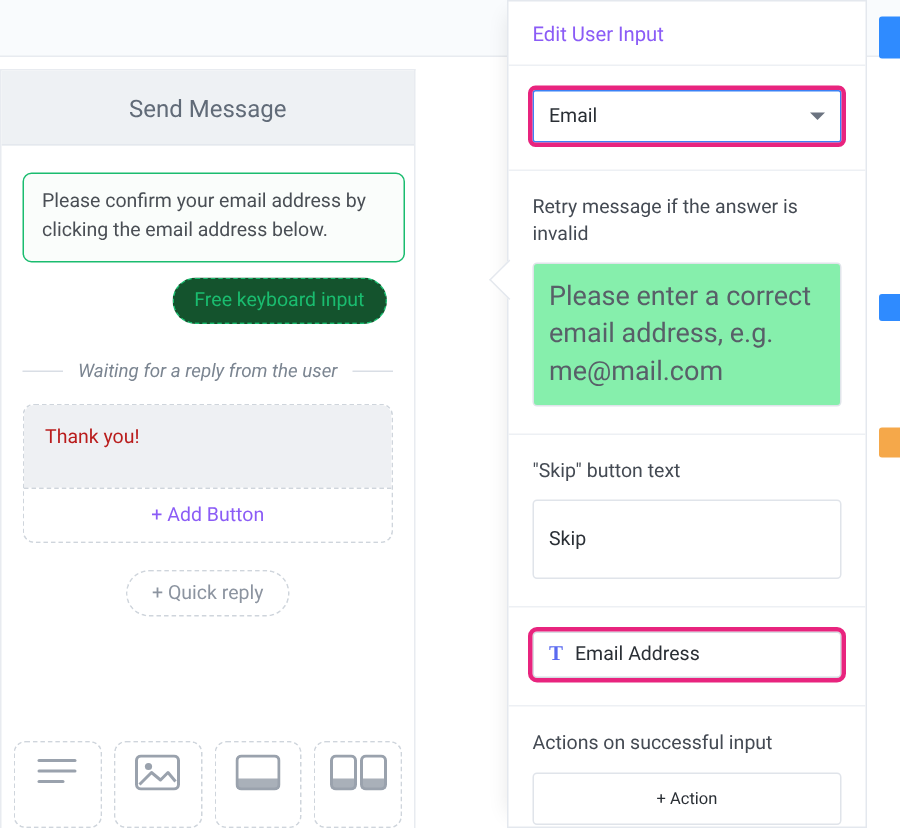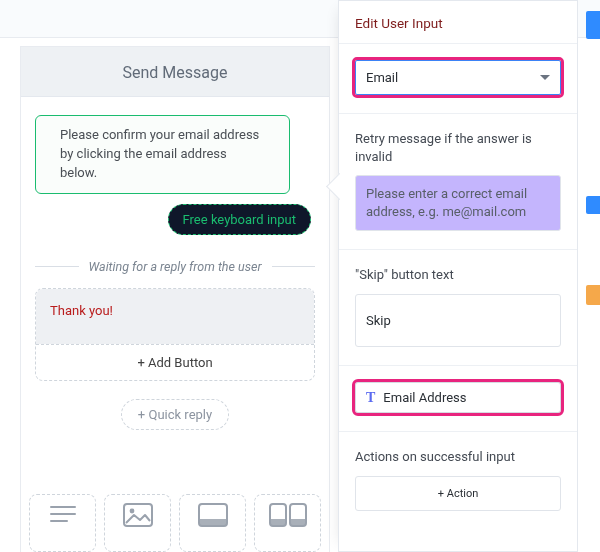--- a/index.html
+++ b/index.html
@@ -18,63 +18,63 @@
     top: 0; left: 0; right: 0; bottom: 0;
     background: #ffffff;
   }
   .topbar {
     height: 38px;
     background: #f9fbfd;
     border-bottom: 1px solid #e8ebf0;
   }
   .left-pane {
     position: absolute;
-    left: 20px;
+    left: 0;
     top: 46px;
-    width: 310px;
+    width: 277px;
     bottom: 0;
     background: #ffffff;
     border: 1px solid #e8ebf0;
     border-bottom: none;
     overflow: hidden;
   }
   .send-header {
     text-align: center;
     padding: 16px 0 14px;
     background: #eef1f4;
     font-size: 16px;
     color: #616b78;
     border-bottom: 1px solid #e4e8ee;
   }
   .chat-area {
     padding: 18px 14px 8px;
   }
   .confirm-bubble {
     border: 1.5px solid #1abc6f;
     border-radius: 6px;
-    padding: 10px 24px;
+    padding: 10px 12px;
     background: #fafdfb;
     color: #4a4f55;
     font-size: 13px;
     line-height: 1.45;
     width: 255px;
   }
   .free-input-row {
     margin-top: 10px;
     display: flex;
     justify-content: flex-end;
     padding-right: 4px;
   }
   .free-input-chip {
     border: 1.5px dashed #1abc6f;
     border-radius: 18px;
     padding: 7px 14px;
     color: #1abc6f;
     font-size: 13px;
-    background: #0f172a;
+    background: #14532d;
     cursor: pointer;
   }
   .waiting-row {
     display: flex;
     align-items: center;
     gap: 10px;
     margin: 16px 14px 10px;
   }
   .waiting-row .rule { flex: 1; height: 1px; background: #d9dee5; }
   .waiting-text {
@@ -93,21 +93,21 @@
   .thank-cell {
     background: #eef0f3;
     padding: 14px 14px 26px;
     color: #b91c1c;
     font-size: 13px;
   }
   .add-button-cell {
     text-align: center;
     padding: 10px 0;
     border-top: 1px dashed #cfd5dc;
-    color: #404040;
+    color: #8b5cf6;
     font-size: 13px;
     cursor: pointer;
   }
   .quick-reply-row {
     display: flex;
     justify-content: center;
     margin: 18px 0 10px;
   }
   .quick-reply-chip {
     border: 1.5px dashed #cfd5dc;
@@ -159,21 +159,21 @@
     top: 176px;
     width: 18px; height: 18px;
     background: #ffffff;
     border-left: 1px solid #e4e8ee;
     border-bottom: 1px solid #e4e8ee;
     transform: rotate(45deg);
   }
   .panel-header {
     padding: 14px 16px 12px;
     font-size: 13.5px;
-    color: #7f1d1d;
+    color: #8b5cf6;
     border-bottom: 1px solid #edf0f4;
   }
   .panel-section {
     padding: 16px 16px 18px;
     border-bottom: 1px solid #edf0f4;
   }
   .panel-label {
     font-size: 13px;
     color: #444a53;
     margin-bottom: 10px;
@@ -199,25 +199,25 @@
   .caret {
     width: 0; height: 0;
     border-left: 5px solid transparent;
     border-right: 5px solid transparent;
     border-top: 5px solid #6b7380;
   }
   .textarea {
     border: 1px solid #e0e4ea;
     border-radius: 3px;
     padding: 9px 10px;
-    font-size: 13px;
+    font-size: 18px;
     color: #585f68;
     line-height: 1.4;
     min-height: 44px;
-    background: #c4b5fd;
+    background: #86efac;
   }
   .input {
     border: 1px solid #e0e4ea;
     border-radius: 3px;
     padding: 18px 10px;
     font-size: 13px;
     color: #2a2f35;
     background: #ffffff;
   }
   .cf-pill {

